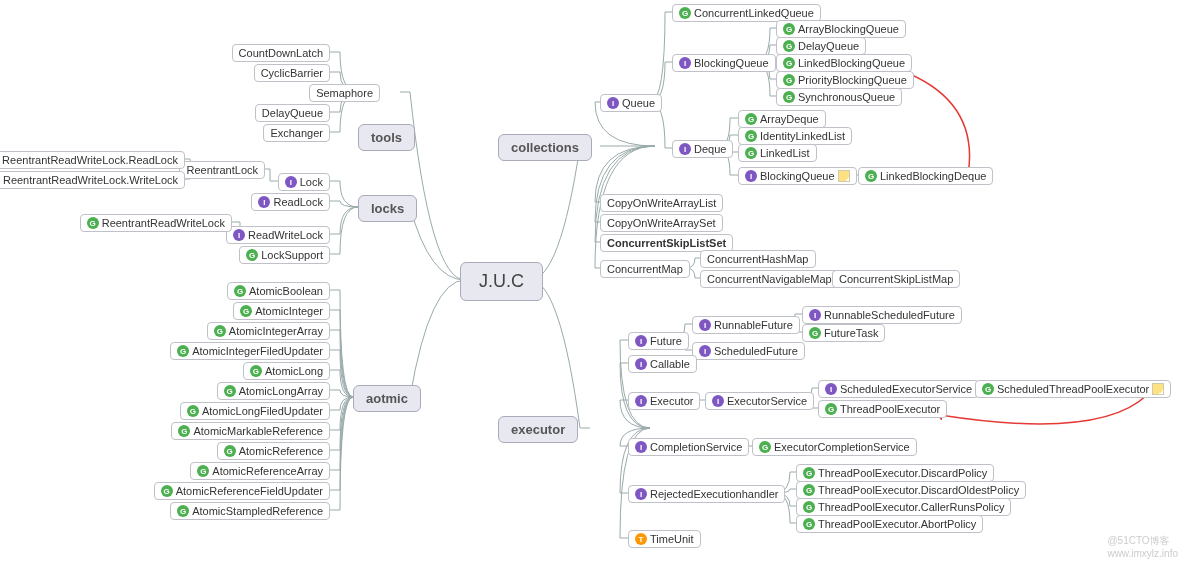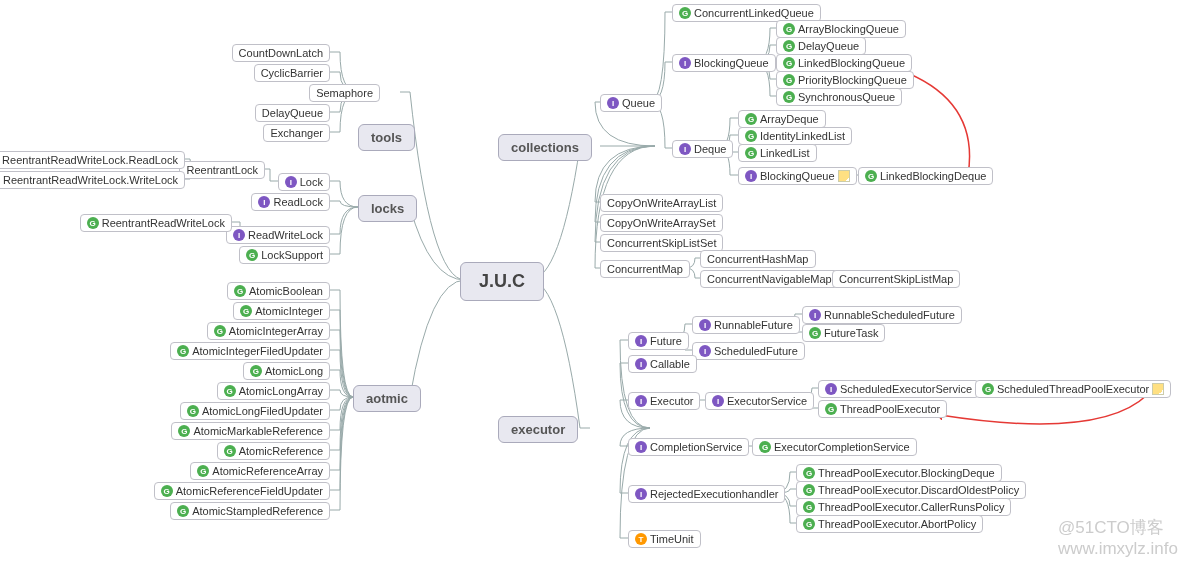--- a/index.html
+++ b/index.html
@@ -20,21 +20,21 @@
     padding: 2px 6px;
     white-space: nowrap;
     display: inline-flex;
     align-items: center;
     gap: 3px;
     font-size: 11px;
     color: #333;
   }
   .root {
     font-size: 18px;
-    font-weight: bold;
+    font-weight: normal;
     background: #e8e8f0;
     border: 1px solid #aab;
     border-radius: 6px;
     padding: 8px 18px;
     color: #444;
   }
   .branch {
     font-size: 13px;
     font-weight: bold;
     background: #e8e8f0;
@@ -42,21 +42,21 @@
     border-radius: 6px;
     padding: 5px 12px;
     color: #555;
   }
   .ic { display:inline-flex; width:12px; height:12px; border-radius:50%; align-items:center; justify-content:center; font-size:8px; font-weight:bold; color:#fff; }
   .ic-c { background:#4caf50; } 
   .ic-i { background:#7e57c2; } 
   .ic-t { background:#ff9800; } 
   .note { display:inline-block; width:12px; height:12px; background:linear-gradient(135deg,#ffe082 80%,transparent 80%); border:1px solid #cca; }
   svg.connectors { position:absolute; left:0; top:0; width:1184px; height:561px; pointer-events:none; }
-  .watermark { position:absolute; right:6px; bottom:2px; color:#ccc; font-size:17px; }
+  .watermark { position:absolute; right:6px; bottom:2px; color:#ccc; font-size:10px; }
 </style>
 </head>
 <body>
 
 <svg class="connectors">
   <g stroke="#9aa" stroke-width="1" fill="none">
 
     <path d="M465 280 Q430 280 410 92 L400 92"></path>
     <path d="M465 280 Q430 280 410 207 L400 207"></path>
     <path d="M465 280 Q430 280 410 397 L400 397"></path>
@@ -336,21 +336,21 @@
     <span class="ic ic-c">G</span>
     <span>LinkedBlockingDeque</span>
   </div>
 
 <div class="node" style="left:600px; top:194px;">
     <span>CopyOnWriteArrayList</span>
   </div>
 <div class="node" style="left:600px; top:214px;">
     <span>CopyOnWriteArraySet</span>
   </div>
-<div class="node" style="left:600px; top:234px;">
+<div class="node" style="left:600px; top:234px;font-weight:bold;">
     <span>ConcurrentSkipListSet</span>
   </div>
 <div class="node" style="left:600px; top:260px;">
     <span>ConcurrentMap</span>
   </div>
 <div class="node" style="left:700px; top:250px;align-items:flex-end;">
     <span>ConcurrentHashMap</span>
   </div>
 <div class="node" style="left:700px; top:270px;">
     <span>ConcurrentNavigableMap</span>
@@ -414,21 +414,21 @@
     <span class="ic ic-c">G</span>
     <span>ExecutorCompletionService</span>
   </div>
 
 <div class="node" style="left:628px; top:485px;">
     <span class="ic ic-i">I</span>
     <span>RejectedExecutionhandler</span>
   </div>
 <div class="node" style="left:796px; top:464px;">
     <span class="ic ic-c">G</span>
-    <span>ThreadPoolExecutor.BlockingDeque</span>
+    <span>ThreadPoolExecutor.DiscardPolicy</span>
   </div>
 <div class="node" style="left:796px; top:481px;">
     <span class="ic ic-c">G</span>
     <span>ThreadPoolExecutor.DiscardOldestPolicy</span>
   </div>
 <div class="node" style="left:796px; top:498px;">
     <span class="ic ic-c">G</span>
     <span>ThreadPoolExecutor.CallerRunsPolicy</span>
   </div>
 <div class="node" style="left:796px; top:515px;">

